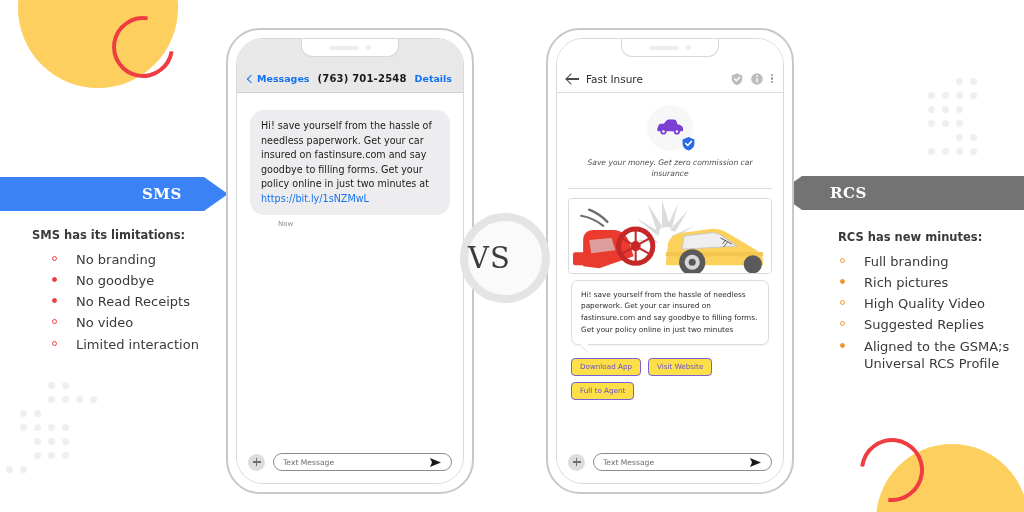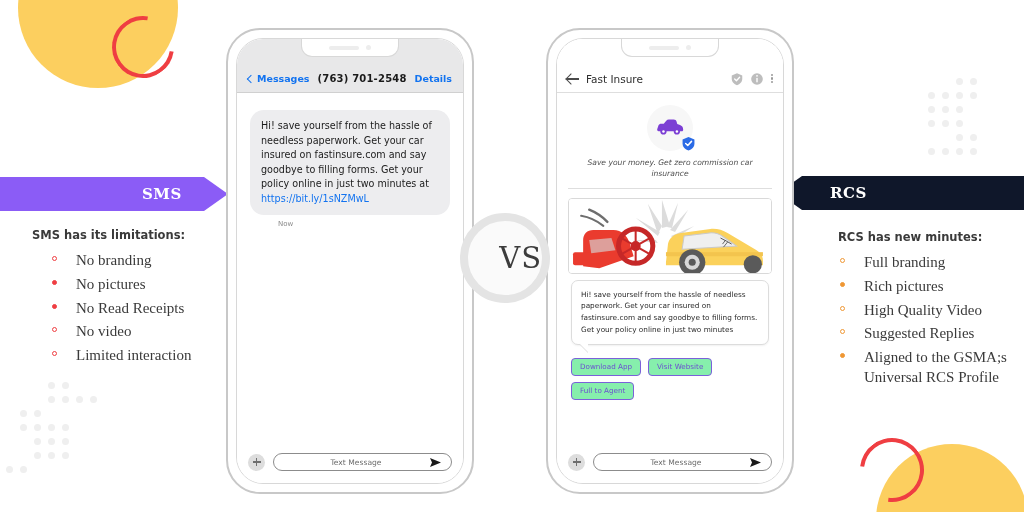--- a/index.html
+++ b/index.html
@@ -34,41 +34,41 @@
   .dot-on{background:#EFEFEF;}
   .dot-off{background:transparent;}
 
   
   .banner{
     position:absolute;height:34px;display:flex;align-items:center;
     color:#ffffff;font-family:"DejaVu Serif", serif;font-weight:bold;
     font-size:15px;letter-spacing:.6px;
   }
   .banner-sms{
-    left:0;top:177px;width:182px;background:#8b5cf6;
+    left:0;top:177px;width:182px;background:#3b82f6;
     justify-content:flex-end;padding-right:46px;
     clip-path:polygon(0 0, calc(100% - 24px) 0, 100% 50%, calc(100% - 24px) 100%, 0 100%);
   }
   .banner-rcs{
-    right:0;top:176px;width:194px;background:#0f172a;
+    right:0;top:176px;width:194px;background:#737373;
     justify-content:flex-start;padding-left:52px;
     clip-path:polygon(24px 0, 100% 0, 100% 100%, 24px 100%, 0 50%);
   }
 
   
   .list-block{position:absolute;}
   .list-head{
     font-size:11.5px;font-weight:bold;color:#3A3A3A;margin-bottom:9px;
   }
   .bullet-row{display:flex;align-items:flex-start;margin-bottom:4px;}
   .bullet{
     width:5px;height:5px;border-radius:50%;margin-top:5px;
     flex:0 0 auto;box-sizing:border-box;
   }
-  .bullet-text{font-size:15px;color:#3A3A3A;line-height:1.32;font-family:Liberation Serif, serif;}
+  .bullet-text{font-size:13px;color:#3A3A3A;line-height:1.32;}
   .sms-list .bullet-row{margin-left:52px;}
   .sms-list .bullet-text{margin-left:19px;}
   .rcs-list .bullet-row{margin-left:2px;}
   .rcs-list .bullet-text{margin-left:19px;}
   .b-fill-red{background:#EF3E42;border:1px solid #EF3E42;}
   .b-open-red{background:#ffffff;border:1px solid #EF3E42;}
   .b-fill-or{background:#EF9734;border:1px solid #EF9734;}
   .b-open-or{background:#ffffff;border:1px solid #EF9734;}
 
   
@@ -168,26 +168,26 @@
   }
   .bubble-tail{
     position:absolute;left:9px;bottom:-7px;width:0;height:0;
     border-left:8px solid transparent;border-right:0 solid transparent;
     border-top:8px solid #ffffff;
     filter:drop-shadow(0 1px 0 #DCDCDC);
   }
   .chips{margin:13px 14px 0 14px;display:flex;flex-wrap:wrap;gap:6px 7px;}
   .chip{
     border:1px solid #7B61D9;border-radius:4px;color:#6B4FD0;
-    font-size:7.2px;padding:3.5px 8px;background:#86efac;white-space:nowrap;
+    font-size:7.2px;padding:3.5px 8px;background:#fde047;white-space:nowrap;
   }
 
   
   .inputbar{
-    margin-top:auto;display:flex;align-items:center;padding:9px 11px 12px 11px;gap:8px;text-align:center;
+    margin-top:auto;display:flex;align-items:center;padding:9px 11px 12px 11px;gap:8px;
   }
   .plus-btn{
     width:17px;height:17px;border-radius:50%;background:#DDDDDD;flex:0 0 auto;
     display:flex;align-items:center;justify-content:center;position:relative;
   }
   .plus-btn::before,.plus-btn::after{
     content:"";position:absolute;background:#6E6E6E;
   }
   .plus-btn::before{width:8px;height:1.5px;}
   .plus-btn::after{width:1.5px;height:8px;}
@@ -195,21 +195,21 @@
     flex:1;height:18px;border:1px solid #8C8C8C;border-radius:10px;
     display:flex;align-items:center;padding:0 9px;box-sizing:border-box;
   }
   .textfield span{font-size:7.6px;color:#6E6E6E;flex:1;}
   .send-ico{flex:0 0 auto;}
 
   
   .vs-badge{
     position:absolute;left:460px;top:213px;width:90px;height:90px;border-radius:50%;
     background:#FAFAFA;border:8px solid #E4E4E4;box-sizing:border-box;
-    display:flex;align-items:center;justify-content:flex-end;z-index:8;
+    display:flex;align-items:center;justify-content:flex-start;z-index:8;
   }
   .vs-badge span{
     font-family:"DejaVu Serif", serif;font-size:29px;color:#3C3C3C;letter-spacing:1px;
   }
 </style>
 </head>
 <body>
 
 <div class="layer deco-circle-yellow-tl"></div>
 <div class="layer deco-arc-tl"></div>
@@ -311,21 +311,21 @@
 </div>
 <div class="list-block sms-list" style="left:0;top:228px;width:220px;">
   <div class="list-head" style="margin-left:32px;">SMS has its limitations:</div>
   <div id="sms-bullets">
       <div class="bullet-row">
         <span class="bullet b-open-red"></span>
         <span class="bullet-text">No branding</span>
       </div>
       <div class="bullet-row">
         <span class="bullet b-fill-red"></span>
-        <span class="bullet-text">No pictures</span>
+        <span class="bullet-text">No goodbye</span>
       </div>
       <div class="bullet-row">
         <span class="bullet b-fill-red"></span>
         <span class="bullet-text">No Read Receipts</span>
       </div>
       <div class="bullet-row">
         <span class="bullet b-open-red"></span>
         <span class="bullet-text">No video</span>
       </div>
       <div class="bullet-row">

